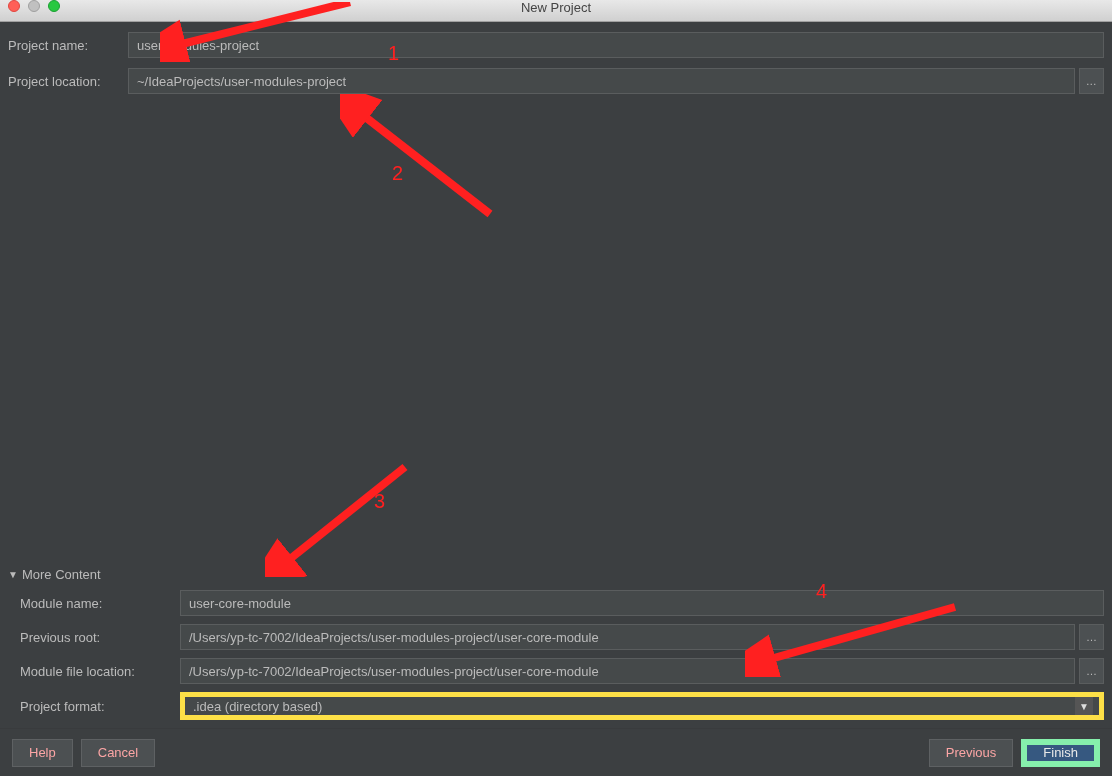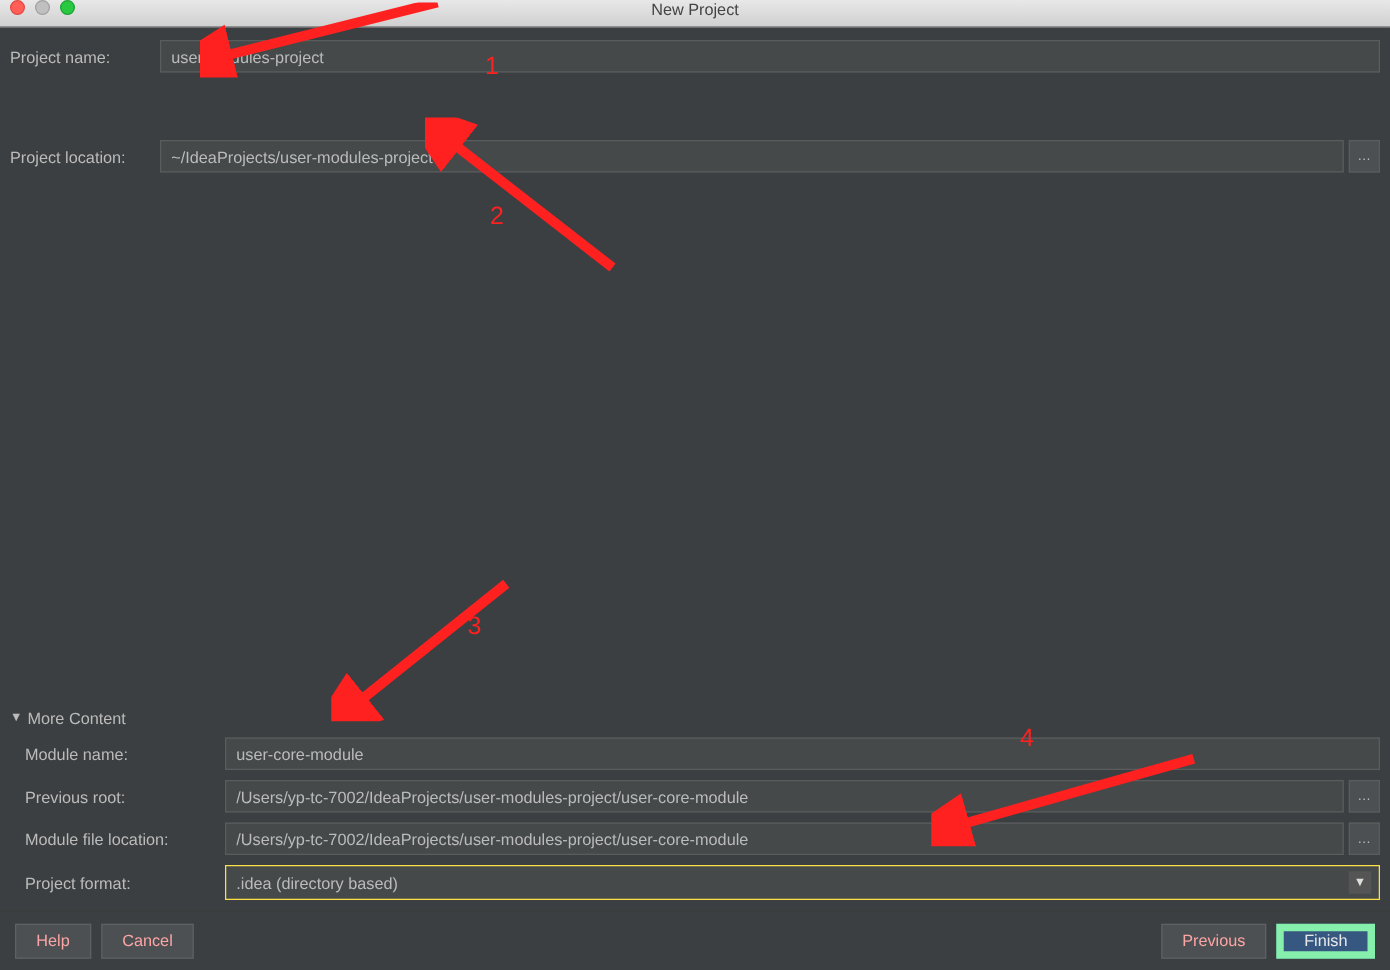--- a/index.html
+++ b/index.html
@@ -12,21 +12,21 @@
     display: flex; align-items: flex-start; position: relative;
     border-bottom: 1px solid #a0a0a0;
   }
   .traffic { display: flex; gap: 8px; margin-left: 8px; }
   .tl { width: 12px; height: 12px; border-radius: 50%; }
   .tl.red { background: #ff5f57; border: 1px solid #e04740; }
   .tl.yel { background: #c0c0c0; border: 1px solid #a0a0a0; }
   .tl.grn { background: #28c840; border: 1px solid #1ba032; }
   .titlebar .title { position: absolute; left:0; right:0; text-align:center; color:#444; font-size:13px; pointer-events:none;}
 
-  .content { flex: 1; display: flex; flex-direction: column; padding: 10px 8px 0 8px; position: relative; gap: 44px; }
+  .content { flex: 1; display: flex; flex-direction: column; padding: 10px 8px 0 8px; position: relative; }
 
   .row { display: flex; align-items: center; margin-bottom: 10px; }
   .row label { width: 120px; color: #bbbbbb; }
   .row .field { flex: 1; display:flex; align-items:center; gap:4px;}
   input[type=text] {
     width: 100%; height: 26px; background: #45494a; border: 1px solid #5a5d5e;
     color: #bbbbbb; padding: 0 8px; font-size: 13px; outline:none;
   }
   .browse-btn {
     width: 26px; height:26px; background:#4c5052; border:1px solid #5a5d5e;
@@ -37,21 +37,21 @@
   .spacer { flex: 1; }
 
   
   .more-settings { margin-top: 8px; }
   .more-header { display:flex; align-items:center; gap:4px; color:#bbb; cursor:pointer; margin-bottom:8px;}
   .tri { font-size:10px; color:#bbb;}
   .ms-row { display:flex; align-items:center; margin-bottom:8px; padding-left:12px;}
   .ms-row label { width: 160px; color:#bbb;}
   .ms-row .field { flex:1; display:flex; gap:4px;}
   .select {
-    flex:1; height:28px; background:#45494a; border:1px solid #fde047;
+    flex:1; height:28px; background:#45494a; border:5px solid #fde047;
     display:flex; align-items:center; justify-content:space-between;
     padding:0 6px 0 8px; color:#bbb;
   }
   .select .caret {
     width:18px; height:18px; background:#555; display:flex; align-items:center; justify-content:center;
     font-size:10px; color:#ddd;
   }
 
   
   .footer {

